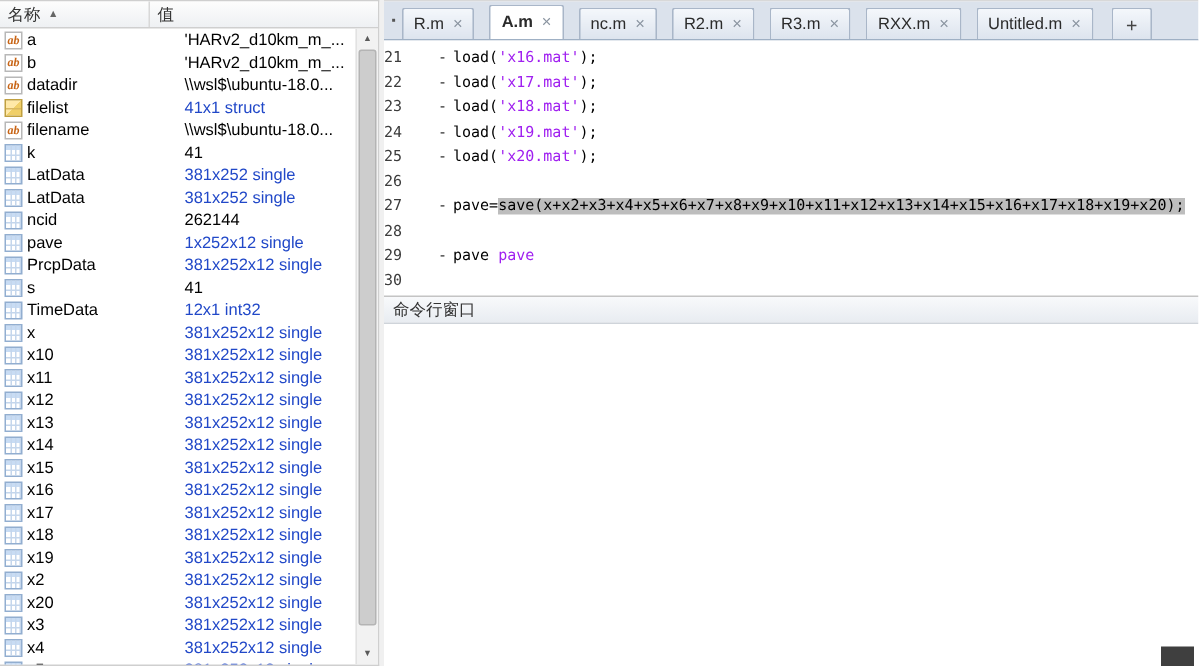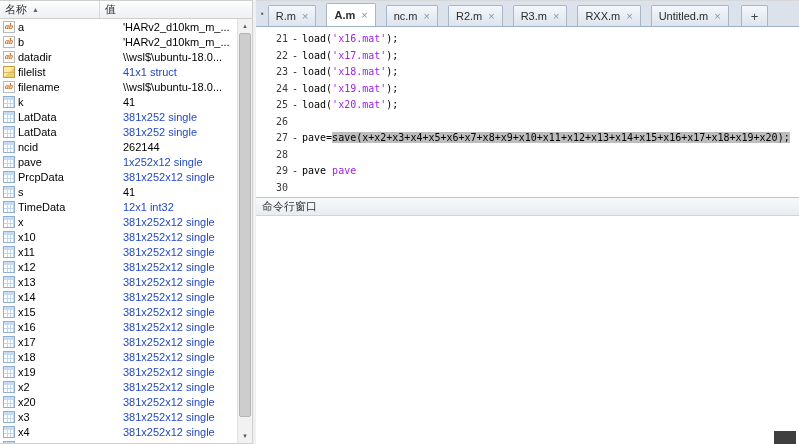--- a/index.html
+++ b/index.html
@@ -55,21 +55,21 @@
     border:1px solid #a9b6c8; border-bottom:none; border-radius:2px 2px 0 0; margin-right:10px; }
   .tab.active { background:#fff; height:23px; font-weight:bold; }
   .tab-close { color:#8a94a0; font-size:11px; font-weight:normal; }
   .tab-plus { height:21px; display:flex; align-items:center; padding:0 9px; margin-left:2px;
     font-size:13px; color:#444; background:linear-gradient(#f4f7fb,#dde4ee);
     border:1px solid #a9b6c8; border-bottom:none; border-radius:2px 2px 0 0; }
 
   .editor { height:171px; flex:none; overflow:hidden; background:#fff; padding-top:4px;
     border-bottom:1px solid #c4c4c4; font-family:"DejaVu Sans Mono",monospace; font-size:10px; }
   .line { display:flex; height:16.5px; line-height:16.5px; white-space:pre; }
-  .num { width:32px; text-align:right; color:#3c3c3c; flex:none; }
+  .num { width:32px; text-align:left; color:#3c3c3c; flex:none; }
   .marker { width:14px; text-align:center; color:#222; flex:none; }
   .code { color:#000; }
   .seg.string { color:var(--string-color,#a020f0); }
   .seg.selected { background:var(--selection-color,#bdbdbd); }
 
   .cmd-header { height:18px; flex:none; display:flex; align-items:center; padding-left:6px;
     background:linear-gradient(#f8f9fb,#e8ecf1); border-bottom:1px solid #cfd4da;
     font-size:11px; color:#333; }
   .cmd-body { flex:1; display:flex; align-items:flex-start; padding:6px 0 0 4px; background:#fff; }
   .fx { font:italic bold 11px "DejaVu Serif",serif; color:#6a8aa5; }

